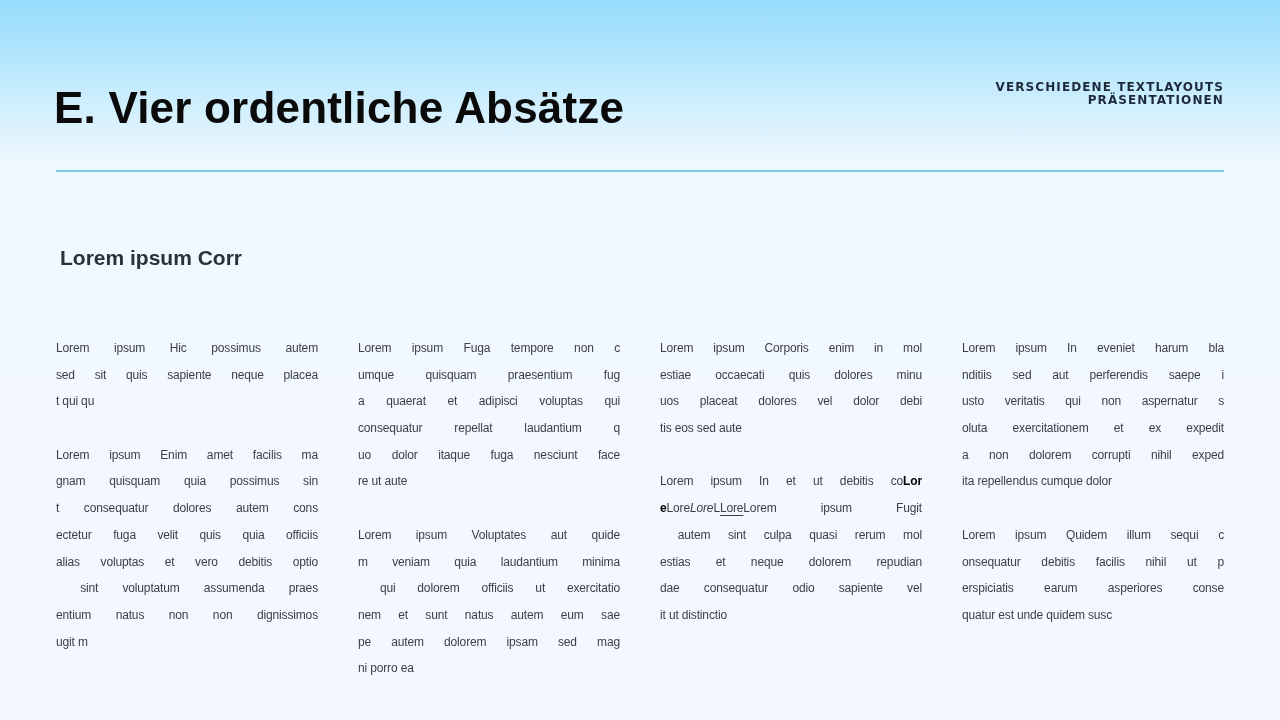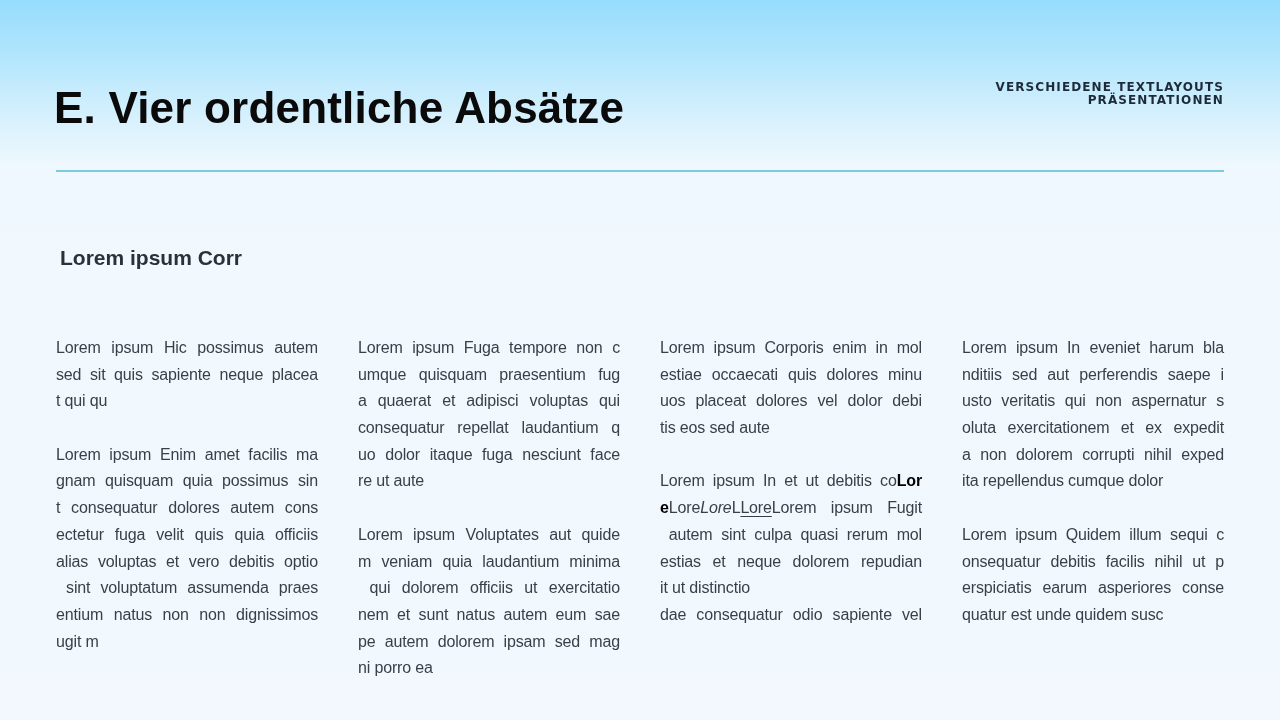--- a/index.html
+++ b/index.html
@@ -72,21 +72,21 @@
       width: 262px;
       flex: 0 0 262px;
     }
     .para {
       margin: 0 0 26.7px 0;
     }
     .line {
       display: block;
       height: 26.7px;
       line-height: 26.7px;
-      font-size: 16px;
+      font-size: 12px;
       color: #3a3f47;
       white-space: pre;
       text-align: justify;
       text-align-last: justify;
       font-family: "Liberation Sans", sans-serif;
       letter-spacing: -0.15px;
       overflow: visible;
     }
     .line.last {
       text-align-last: left;
@@ -153,22 +153,22 @@
       <span class="line">Lorem ipsum Corporis enim in mol</span>
       <span class="line">estiae occaecati quis dolores minu</span>
       <span class="line">uos placeat dolores vel dolor debi</span>
       <span class="line last">tis eos sed aute</span>
     </p>
     <p class="para">
       <span class="line"><span>Lorem ipsum In et ut debitis co</span><span class="b">Lor</span></span>
       <span class="line"><span class="b">e</span><span>Lore</span><span class="i">Lore</span><span>L</span><span class="u">Lore</span><span>Lorem ipsum Fugit</span></span>
       <span class="line"> autem sint culpa quasi rerum mol</span>
       <span class="line">estias et neque dolorem repudian</span>
+      <span class="line">dae consequatur odio sapiente vel</span>
       <span class="line last">it ut distinctio</span>
-      <span class="line">dae consequatur odio sapiente vel</span>
     </p>
   </div>
 
   <div class="column">
     <p class="para">
       <span class="line">Lorem ipsum In eveniet harum bla</span>
       <span class="line">nditiis sed aut perferendis saepe i</span>
       <span class="line">usto veritatis qui non aspernatur s</span>
       <span class="line">oluta exercitationem et ex expedit</span>
       <span class="line">a non dolorem corrupti nihil exped</span>

